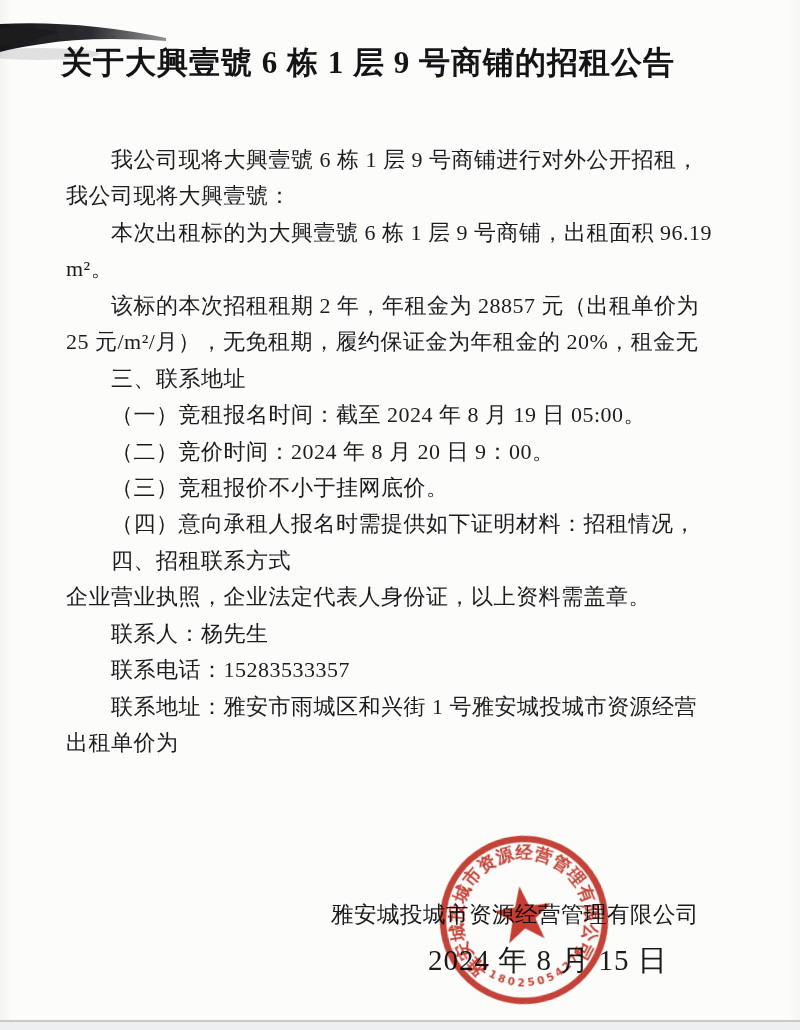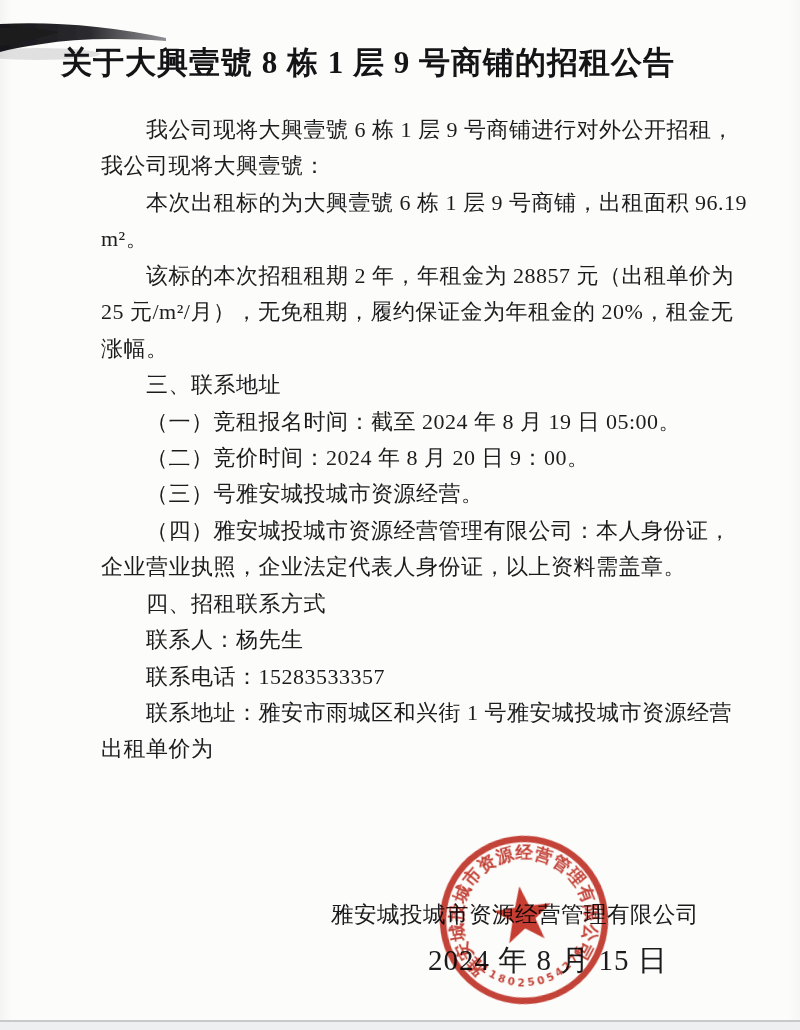--- a/index.html
+++ b/index.html
@@ -14,22 +14,22 @@
     color:#1c1c1e;
   }
   .smudge{position:absolute;left:0;top:12px;width:190px;height:56px;}
   .title{
     position:absolute;left:0;top:42px;width:736px;
     margin:0;text-align:center;
     font-size:31px;font-weight:bold;letter-spacing:1px;
     white-space:nowrap;color:#141416;
   }
   .body-lines{
-    position:absolute;left:66px;top:112px;width:680px;
-    font-size:22px;line-height:36.45px;letter-spacing:0.5px;margin-left:35px;
+    position:absolute;left:66px;top:142px;width:680px;
+    font-size:22px;line-height:36.45px;letter-spacing:0.5px;
   }
   .line{white-space:pre;height:36.45px;overflow:visible;}
   .line.indent{padding-left:45px;}
   .sig-company{
     position:absolute;left:331px;top:899px;
     font-size:22.5px;letter-spacing:0.5px;white-space:nowrap;color:#1b1b1d;
   }
   .sig-date{
     position:absolute;left:428px;top:941px;
     font-size:29px;letter-spacing:1px;white-space:nowrap;color:#1b1b1d;
@@ -59,53 +59,52 @@
       </linearGradient>
       <filter id="smb">
           <feGaussianBlur stdDeviation="0.7"></feGaussianBlur>
         </filter>
     </defs>
     <ellipse cx="38" cy="42" rx="62" ry="6" fill="#9a9a9e" opacity="0.28" filter="url(#smb)"></ellipse>
     <path d="M0,12 Q80,8 166,26 L166,29 Q90,24 42,32 Q14,36 0,40 Z" fill="url(#smg)" filter="url(#smb)"></path>
     <path d="M0,16 Q30,14 58,20 Q30,30 0,34 Z" fill="#1b1b1e" filter="url(#smb)"></path>
   </svg>
 
-  <h1 class="title">关于大興壹號 8 栋 1 层 9 号商铺的招租公告</h1>
+  <h1 class="title">关于大興壹號 6 栋 1 层 9 号商铺的招租公告</h1>
 
   <div class="body-lines">
 
       <div class="line indent">我公司现将大興壹號 6 栋 1 层 9 号商铺进行对外公开招租，</div>
 
       <div class="line">我公司现将大興壹號：</div>
 
 
       <div class="line indent">本次出租标的为大興壹號 6 栋 1 层 9 号商铺，出租面积 96.19</div>
 
       <div class="line">m²。</div>
 
 
       <div class="line indent">该标的本次招租租期 2 年，年租金为 28857 元（出租单价为</div>
 
       <div class="line">25 元/m²/月），无免租期，履约保证金为年租金的 20%，租金无</div>
 
-      <div class="line">涨幅。</div>
 
       <div class="line indent">三、联系地址</div>
 
       <div class="line indent">（一）竞租报名时间：截至 2024 年 8 月 19 日 05:00。</div>
 
       <div class="line indent">（二）竞价时间：2024 年 8 月 20 日 9：00。</div>
 
-      <div class="line indent">（三）号雅安城投城市资源经营。</div>
+      <div class="line indent">（三）竞租报价不小于挂网底价。</div>
 
-      <div class="line indent">（四）雅安城投城市资源经营管理有限公司：本人身份证，</div>
+      <div class="line indent">（四）意向承租人报名时需提供如下证明材料：招租情况，</div>
+
+      <div class="line indent">四、招租联系方式</div>
 
       <div class="line">企业营业执照，企业法定代表人身份证，以上资料需盖章。</div>
-
-      <div class="line indent">四、招租联系方式</div>
 
       <div class="line indent">联系人：杨先生</div>
 
       <div class="line indent">联系电话：15283533357</div>
 
       <div class="line indent">联系地址：雅安市雨城区和兴街 1 号雅安城投城市资源经营</div>
 
       <div class="line">出租单价为</div>
     </div>
 

